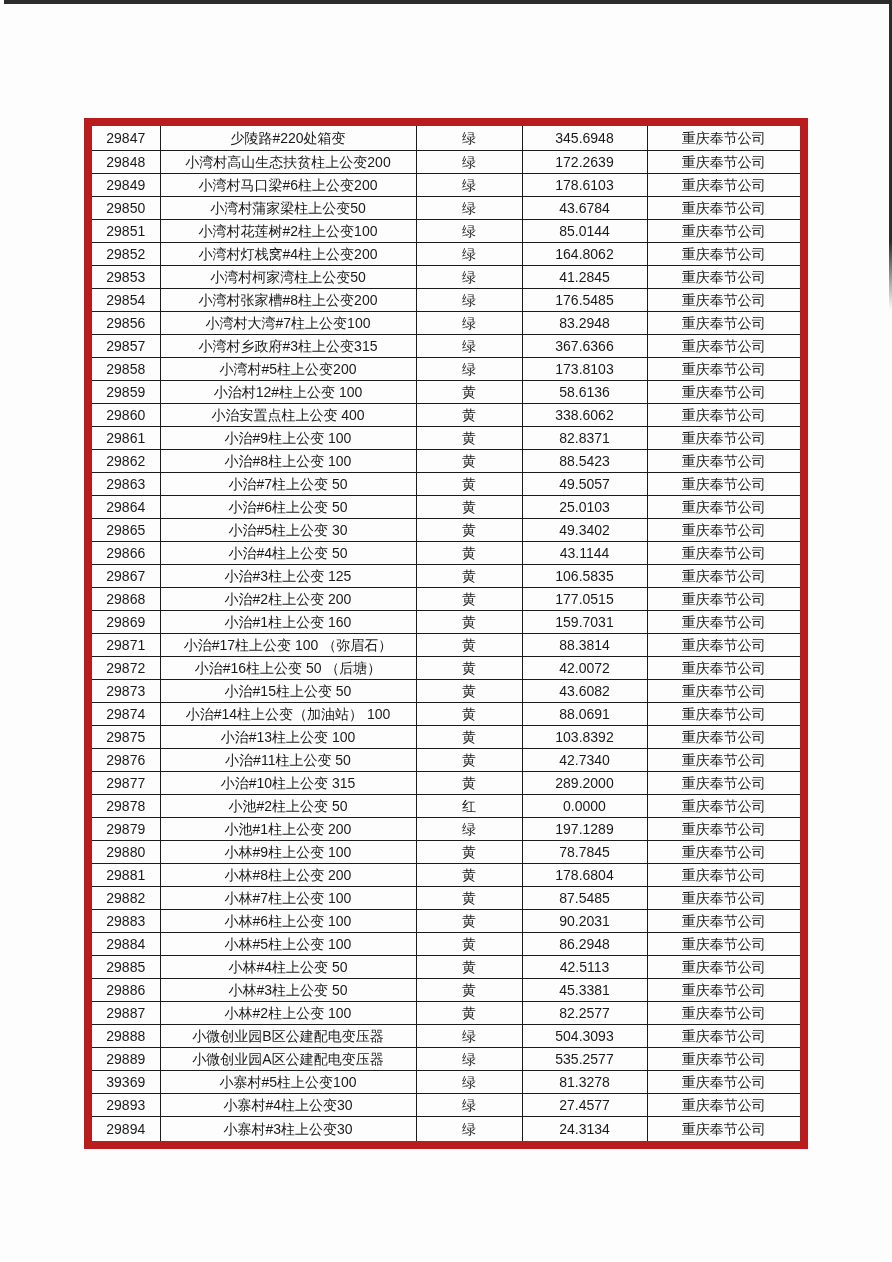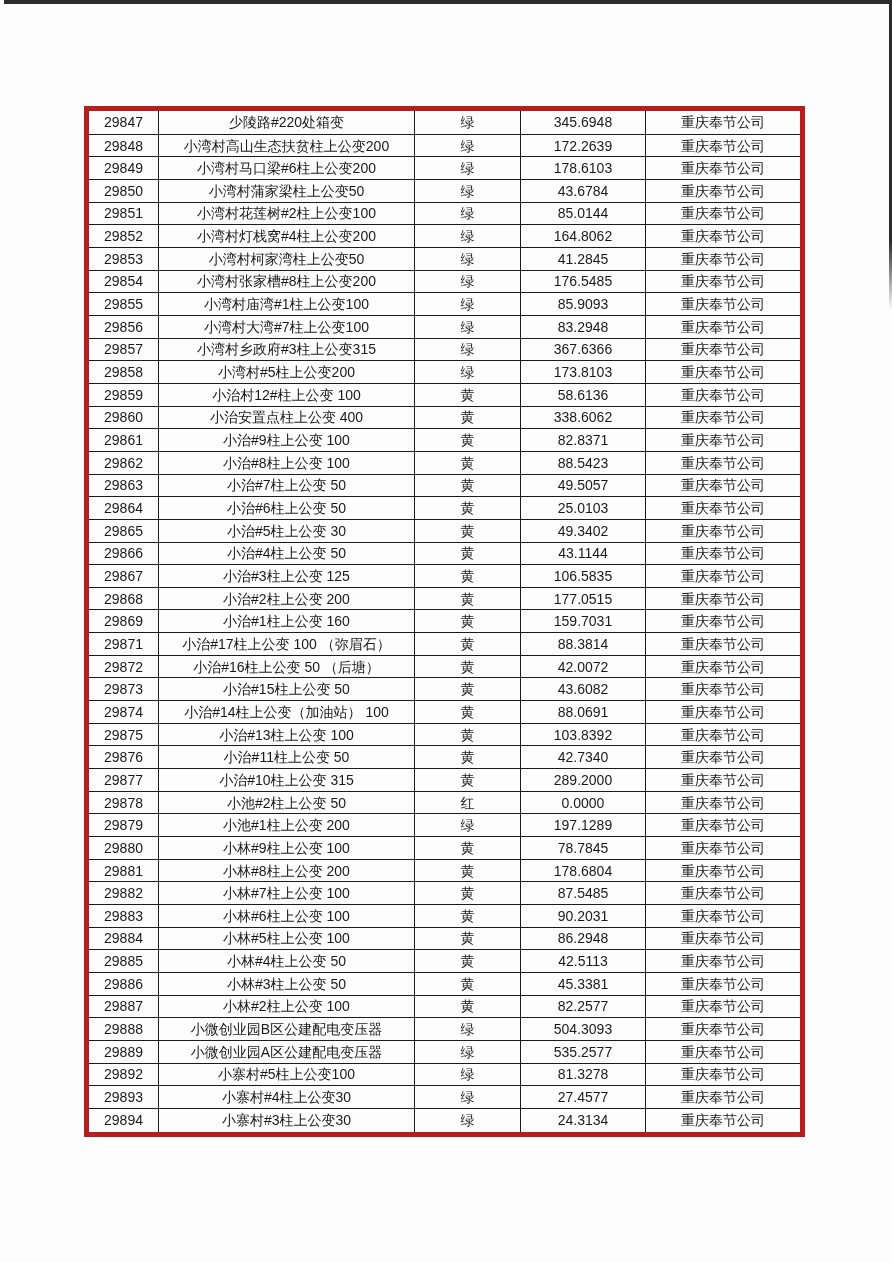--- a/index.html
+++ b/index.html
@@ -12,24 +12,24 @@
   }
   .top-edge {
     position:absolute; top:0; left:4px; right:0; height:4px;
     background:#2c2c2c;
   }
   .right-edge {
     position:absolute; top:0; right:0; width:3px; height:310px;
     background:linear-gradient(to bottom,#2c2c2c 0%,#2c2c2c 78%,rgba(44,44,44,0) 100%);
   }
   table.data-table {
-    position:absolute; left:84px; top:106px;
+    position:absolute; left:84px; top:118px;
     width:716px; height:1031px;
     border-collapse:collapse; table-layout:fixed;
-    border:5px solid #b91c1c;
+    border:8px solid #b91c1c;
   }
   table.data-table td {
     border:1.6px solid #1b1b1b;
     text-align:center; vertical-align:middle;
     font-size:14px; line-height:1; color:#191919;
     padding:0 2px; overflow:hidden; white-space:nowrap;
   }
   col.c-id      { width:72px; }
   col.c-name    { width:256px; }
   col.c-status  { width:106px; }
@@ -101,27 +101,20 @@
     <td>重庆奉节公司</td>
   </tr>
       <tr>
     <td>29854</td>
     <td>小湾村张家槽#8柱上公变200</td>
     <td>绿</td>
     <td>176.5485</td>
     <td>重庆奉节公司</td>
   </tr>
       <tr>
-    <td>29855</td>
-    <td>小湾村庙湾#1柱上公变100</td>
-    <td>绿</td>
-    <td>85.9093</td>
-    <td>重庆奉节公司</td>
-  </tr>
-      <tr>
     <td>29856</td>
     <td>小湾村大湾#7柱上公变100</td>
     <td>绿</td>
     <td>83.2948</td>
     <td>重庆奉节公司</td>
   </tr>
       <tr>
     <td>29857</td>
     <td>小湾村乡政府#3柱上公变315</td>
     <td>绿</td>
@@ -339,21 +332,21 @@
     <td>重庆奉节公司</td>
   </tr>
       <tr>
     <td>29889</td>
     <td>小微创业园A区公建配电变压器</td>
     <td>绿</td>
     <td>535.2577</td>
     <td>重庆奉节公司</td>
   </tr>
       <tr>
-    <td>29892</td>
+    <td>39369</td>
     <td>小寨村#5柱上公变100</td>
     <td>绿</td>
     <td>81.3278</td>
     <td>重庆奉节公司</td>
   </tr>
       <tr>
     <td>29893</td>
     <td>小寨村#4柱上公变30</td>
     <td>绿</td>
     <td>27.4577</td>

